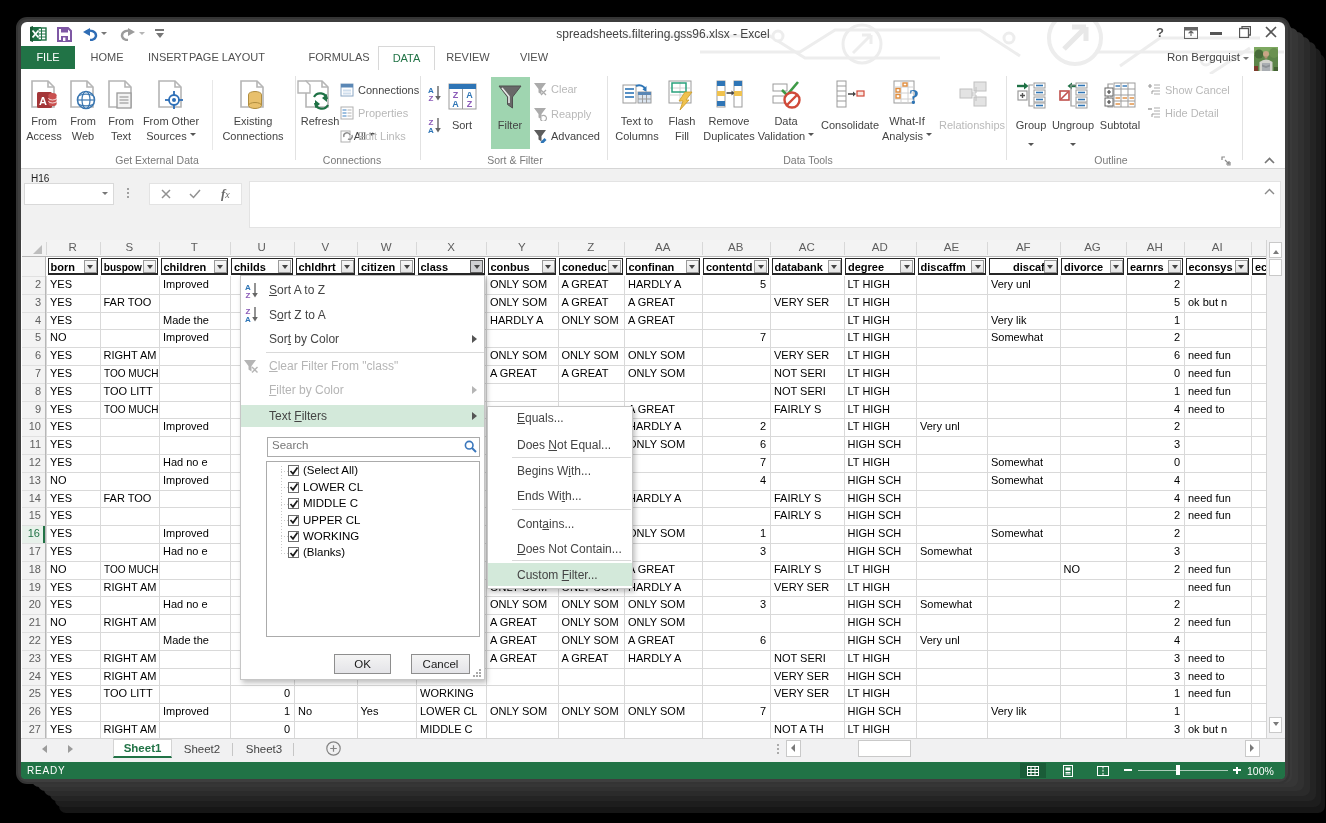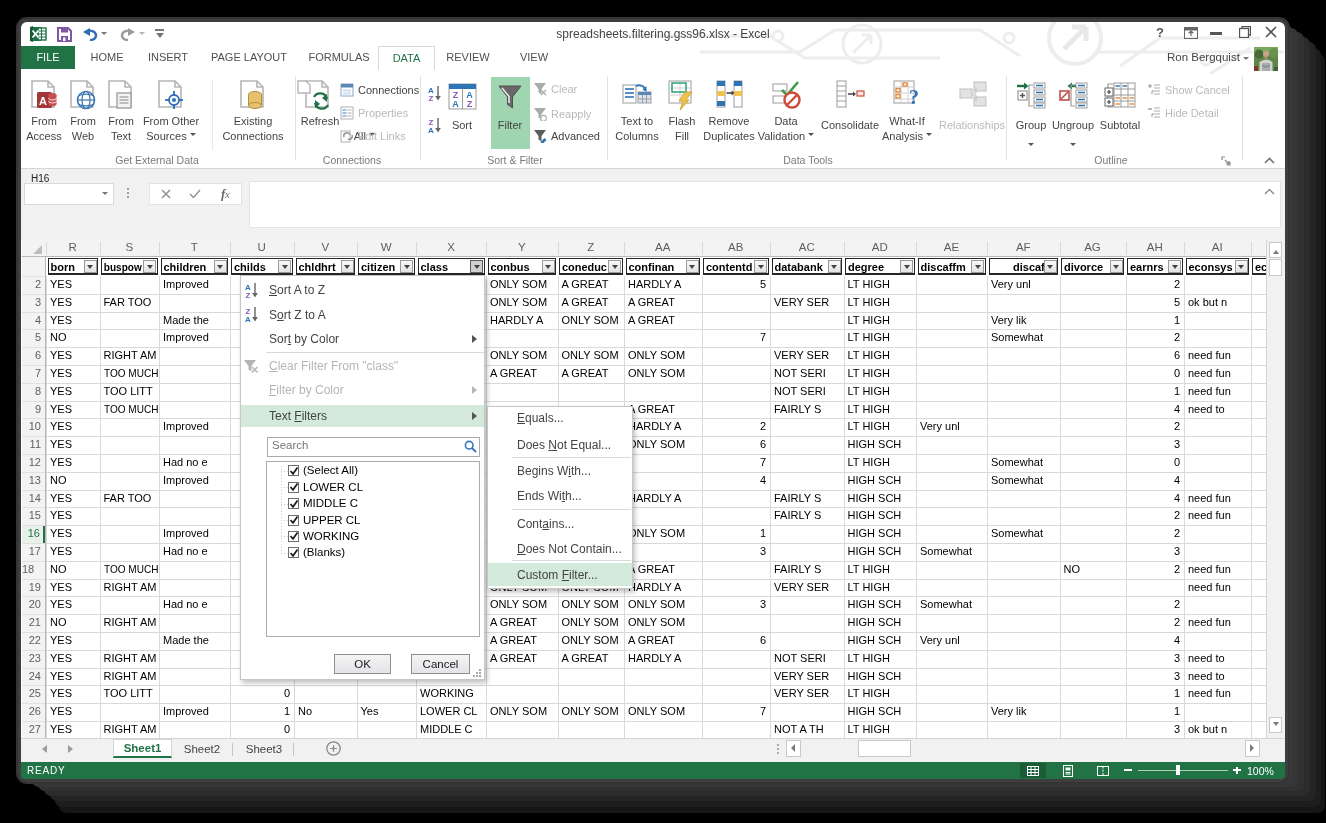--- a/index.html
+++ b/index.html
@@ -75,21 +75,21 @@
 <svg class="a" style="left:1239px;top:26px" width="12" height="12" viewBox="0 0 12 12">
 <rect x="0.5" y="2.5" width="9" height="9" fill="#fff" stroke="#555" stroke-width="1.3"></rect>
 <path d="M3 2.5 V0.5 H11.5 V9 H10" fill="none" stroke="#555" stroke-width="1.3"></path>
   </svg>
 <svg class="a" style="left:1265px;top:26px" width="12" height="12" viewBox="0 0 12 12">
 <path d="M1 1 L11 11 M11 1 L1 11" stroke="#555" stroke-width="1.6"></path>
   </svg>
 <div class="a" style="left:21px;top:46px;width:54px;height:23px;background:#217346;color:#fff;font-size:11px;text-align:center;line-height:23px">FILE</div>
 <div class="a txt" style="left:47px;top:46px;width:120px;text-align:center;font-size:11px;color:#505050;line-height:23px">HOME</div>
 <div class="a txt" style="left:108px;top:46px;width:120px;text-align:center;font-size:11px;color:#505050;line-height:23px">INSERT</div>
-<div class="a txt" style="left:189px;top:46px;width:120px;text-align:center;font-size:11px;color:#505050;line-height:23px">PAGE LAYOUT</div>
+<div class="a txt" style="left:189px;top:46px;width:120px;text-align:left;font-size:11px;color:#505050;line-height:23px">PAGE LAYOUT</div>
 <div class="a txt" style="left:279px;top:46px;width:120px;text-align:center;font-size:11px;color:#505050;line-height:23px">FORMULAS</div>
 <div class="a txt" style="left:408px;top:46px;width:120px;text-align:center;font-size:11px;color:#505050;line-height:23px">REVIEW</div>
 <div class="a txt" style="left:474px;top:46px;width:120px;text-align:center;font-size:11px;color:#505050;line-height:23px">VIEW</div>
 <div class="a" style="left:378px;top:46px;width:57px;height:24px;background:#fff;border:1px solid #d8d8d8;border-bottom:none;color:#217346;font-size:11px;text-align:center;line-height:22px">DATA</div>
 <div class="a txt" style="left:1167px;top:46px;font-size:11.5px;color:#444;line-height:23px">Ron Bergquist</div>
 <div class="a" style="left:1243px;top:57px;width:0;height:0;border:3px solid transparent;border-top-color:#777"></div>
 <svg class="a" style="left:1254px;top:47px" width="24" height="24" viewBox="0 0 24 24">
 <rect width="24" height="24" fill="#5d8549"></rect>
     <rect x="0" y="0" width="24" height="8" fill="#7da860"></rect>
 <circle cx="5" cy="7" r="4.5" fill="#476b38"></circle>
@@ -532,21 +532,21 @@
 <div class="a txt" style="left:22px;top:471.8px;width:19px;height:17.8px;font-size:11px;color:#5e5e5e;text-align:right;line-height:17.8px">13</div>
 <div class="a" style="left:22px;top:471.8px;width:23px;height:1px;background:#e0e0e0"></div>
 <div class="a txt" style="left:22px;top:489.6px;width:19px;height:17.8px;font-size:11px;color:#5e5e5e;text-align:right;line-height:17.8px">14</div>
 <div class="a" style="left:22px;top:489.6px;width:23px;height:1px;background:#e0e0e0"></div>
 <div class="a txt" style="left:22px;top:507.4px;width:19px;height:17.8px;font-size:11px;color:#5e5e5e;text-align:right;line-height:17.8px">15</div>
 <div class="a" style="left:22px;top:507.4px;width:23px;height:1px;background:#e0e0e0"></div>
 <div class="a" style="left:22px;top:525.2px;width:23px;height:17.8px;background:#e7f1ea;border-right:2px solid #217346;font-size:11px;color:#217346;text-align:right;line-height:17.8px"><span style="margin-right:3px">16</span></div>
 <div class="a" style="left:22px;top:525.2px;width:23px;height:1px;background:#e0e0e0"></div>
 <div class="a txt" style="left:22px;top:543.0px;width:19px;height:17.8px;font-size:11px;color:#5e5e5e;text-align:right;line-height:17.8px">17</div>
 <div class="a" style="left:22px;top:543.0px;width:23px;height:1px;background:#e0e0e0"></div>
-<div class="a txt" style="left:22px;top:560.8px;width:19px;height:17.8px;font-size:11px;color:#5e5e5e;text-align:left;line-height:17.8px">18</div>
+<div class="a txt" style="left:22px;top:560.8px;width:19px;height:17.8px;font-size:11px;color:#5e5e5e;text-align:right;line-height:17.8px">18</div>
 <div class="a" style="left:22px;top:560.8px;width:23px;height:1px;background:#e0e0e0"></div>
 <div class="a txt" style="left:22px;top:578.6px;width:19px;height:17.8px;font-size:11px;color:#5e5e5e;text-align:right;line-height:17.8px">19</div>
 <div class="a" style="left:22px;top:578.6px;width:23px;height:1px;background:#e0e0e0"></div>
 <div class="a txt" style="left:22px;top:596.4px;width:19px;height:17.8px;font-size:11px;color:#5e5e5e;text-align:right;line-height:17.8px">20</div>
 <div class="a" style="left:22px;top:596.4px;width:23px;height:1px;background:#e0e0e0"></div>
 <div class="a txt" style="left:22px;top:614.2px;width:19px;height:17.8px;font-size:11px;color:#5e5e5e;text-align:right;line-height:17.8px">21</div>
 <div class="a" style="left:22px;top:614.2px;width:23px;height:1px;background:#e0e0e0"></div>
 <div class="a txt" style="left:22px;top:632.0px;width:19px;height:17.8px;font-size:11px;color:#5e5e5e;text-align:right;line-height:17.8px">22</div>
 <div class="a" style="left:22px;top:632.0px;width:23px;height:1px;background:#e0e0e0"></div>
 <div class="a txt" style="left:22px;top:649.8px;width:19px;height:17.8px;font-size:11px;color:#5e5e5e;text-align:right;line-height:17.8px">23</div>

